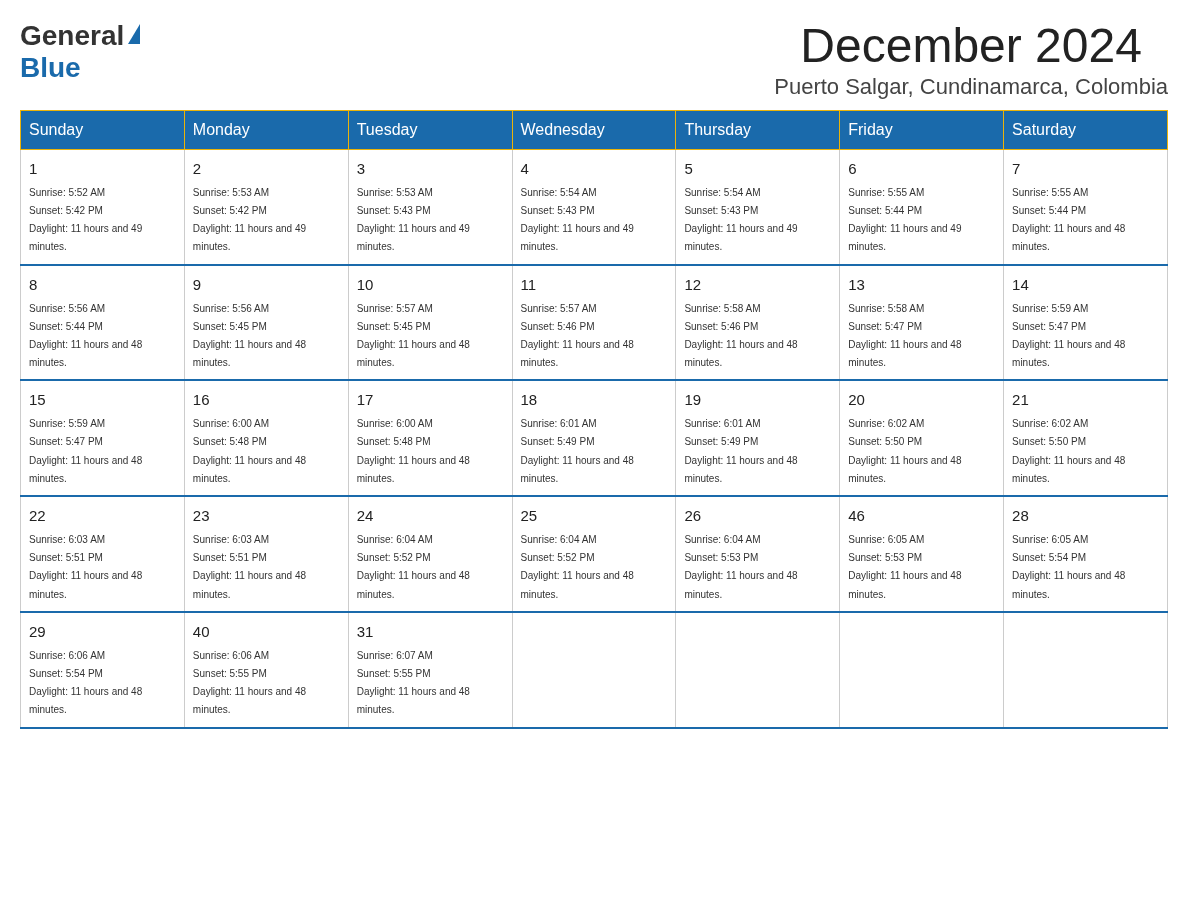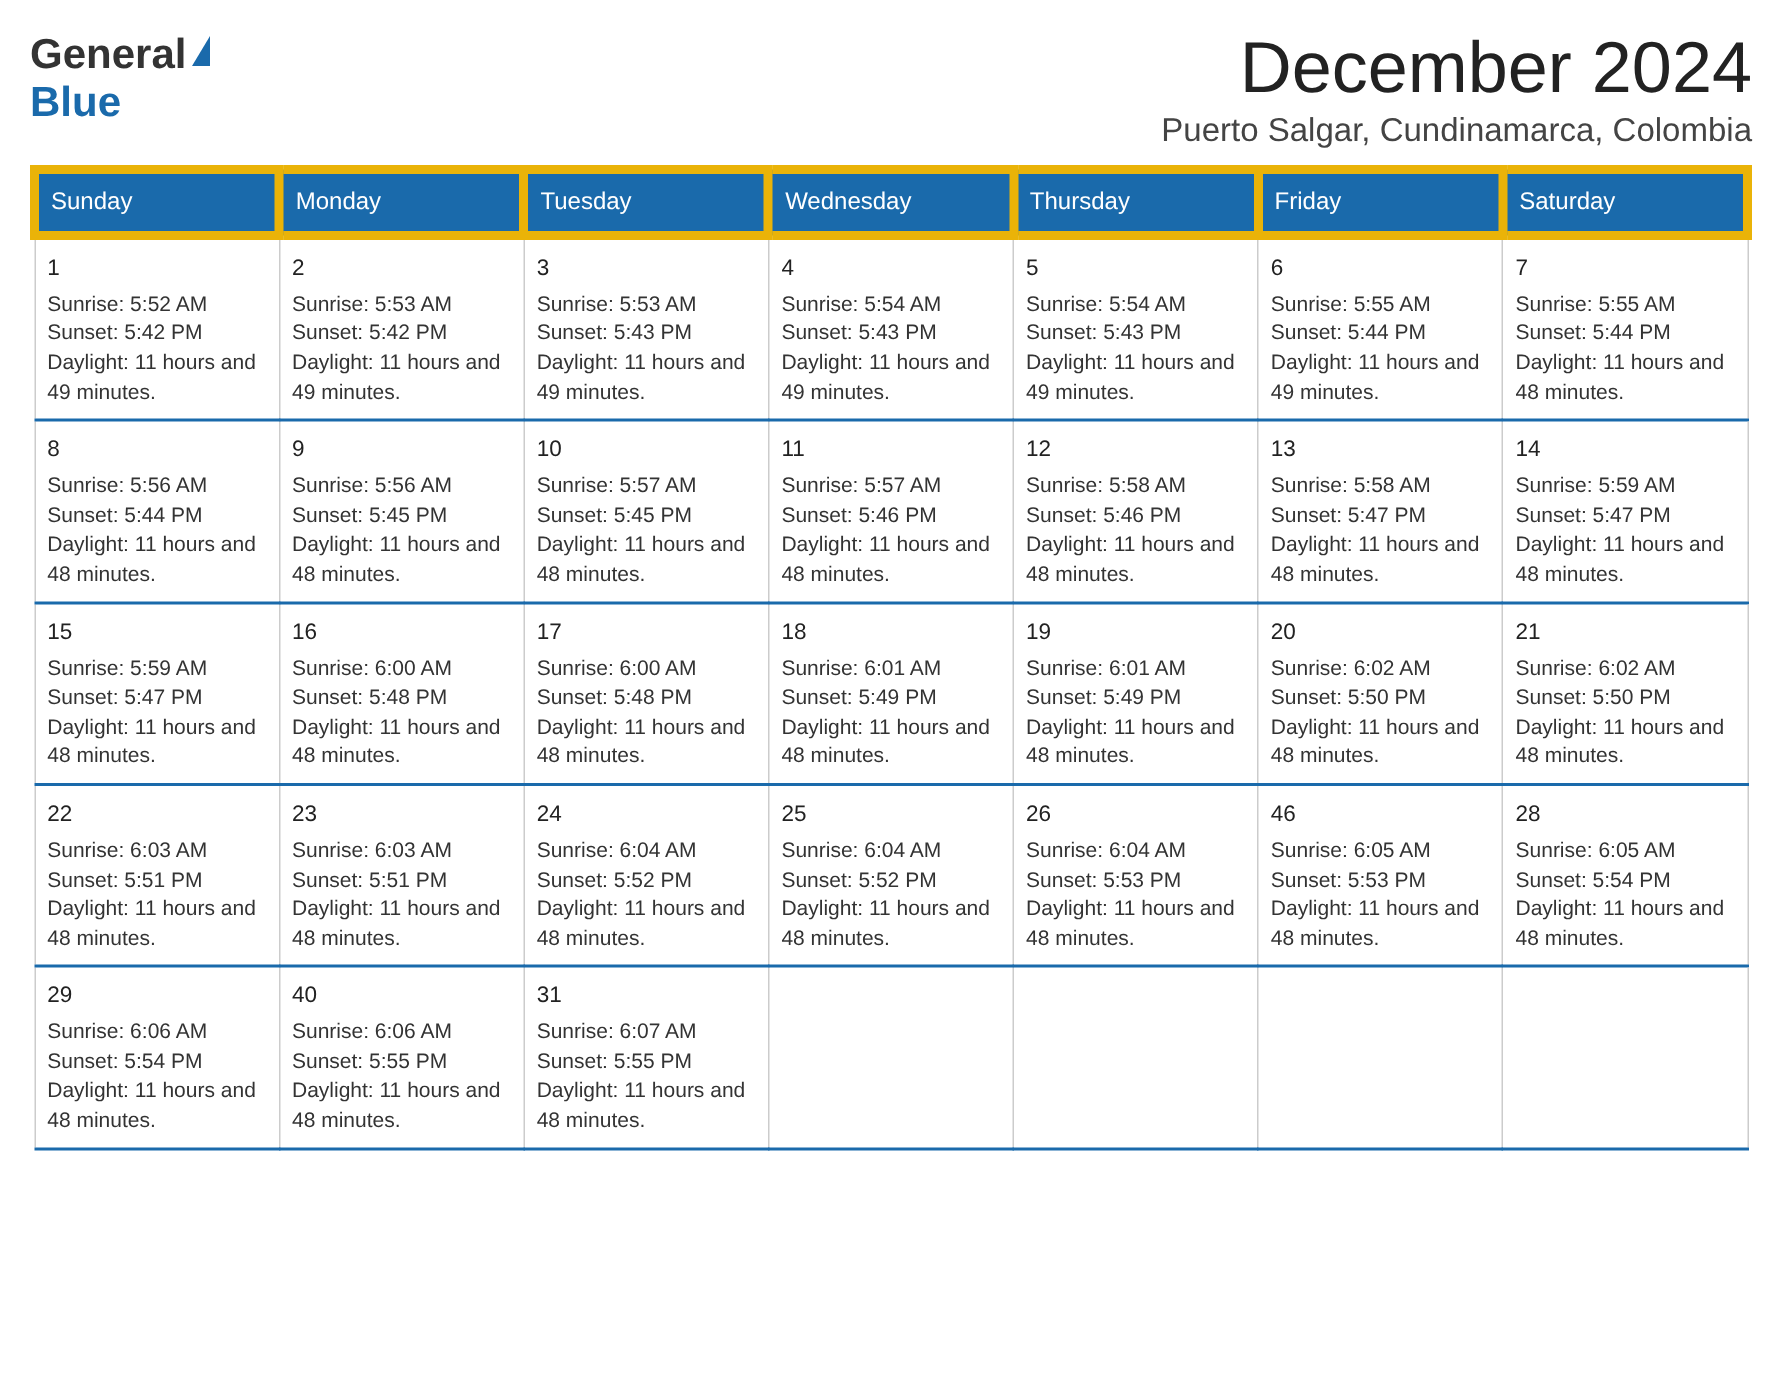--- a/index.html
+++ b/index.html
@@ -33,21 +33,21 @@
       display: inline-block;
       width: 0;
       height: 0;
       border-left: 12px solid transparent;
       border-bottom: 20px solid #1a6aab;
       margin: 0 2px;
       position: relative;
       top: 4px;
     }
     .logo-blue { color: #1a6aab; font-size: 28px; font-weight: bold; }
-    .title-section { text-align: right; }
+    .title-section { text-align: center; }
     .calendar-title {
       font-size: 48px;
       font-weight: normal;
       color: #222;
       line-height: 1.1;
     }
     .calendar-subtitle {
       font-size: 22px;
       color: #444;
       margin-top: 1px;
@@ -57,21 +57,21 @@
       border-collapse: collapse;
       margin-top: 10px;
     }
     thead th {
       background-color: #1a6aab;
       color: #fff;
       padding: 10px 8px;
       font-size: 16px;
       font-weight: normal;
       text-align: left;
-      border: 6px solid #eab308;
+      border: 1px solid #eab308;
     }
     tbody td {
       vertical-align: top;
       padding: 8px 8px;
       font-size: 13px;
       color: #333;
       border: 1px solid #ccc;
       width: calc(100% / 7);
       min-height: 100px;
       line-height: 1.4;
@@ -80,21 +80,21 @@
       border-bottom: 2px solid #1a6aab;
     }
     .day-number {
       font-size: 15px;
       font-weight: normal;
       color: #222;
       display: block;
       margin-bottom: 4px;
     }
     .day-info {
-      font-size: 14px;
+      font-size: 10px;
       color: #333;
     }
     td.empty {
       background: #fff;
     }
   </style>
 </head>
 <body>
 
 <div class="header">

